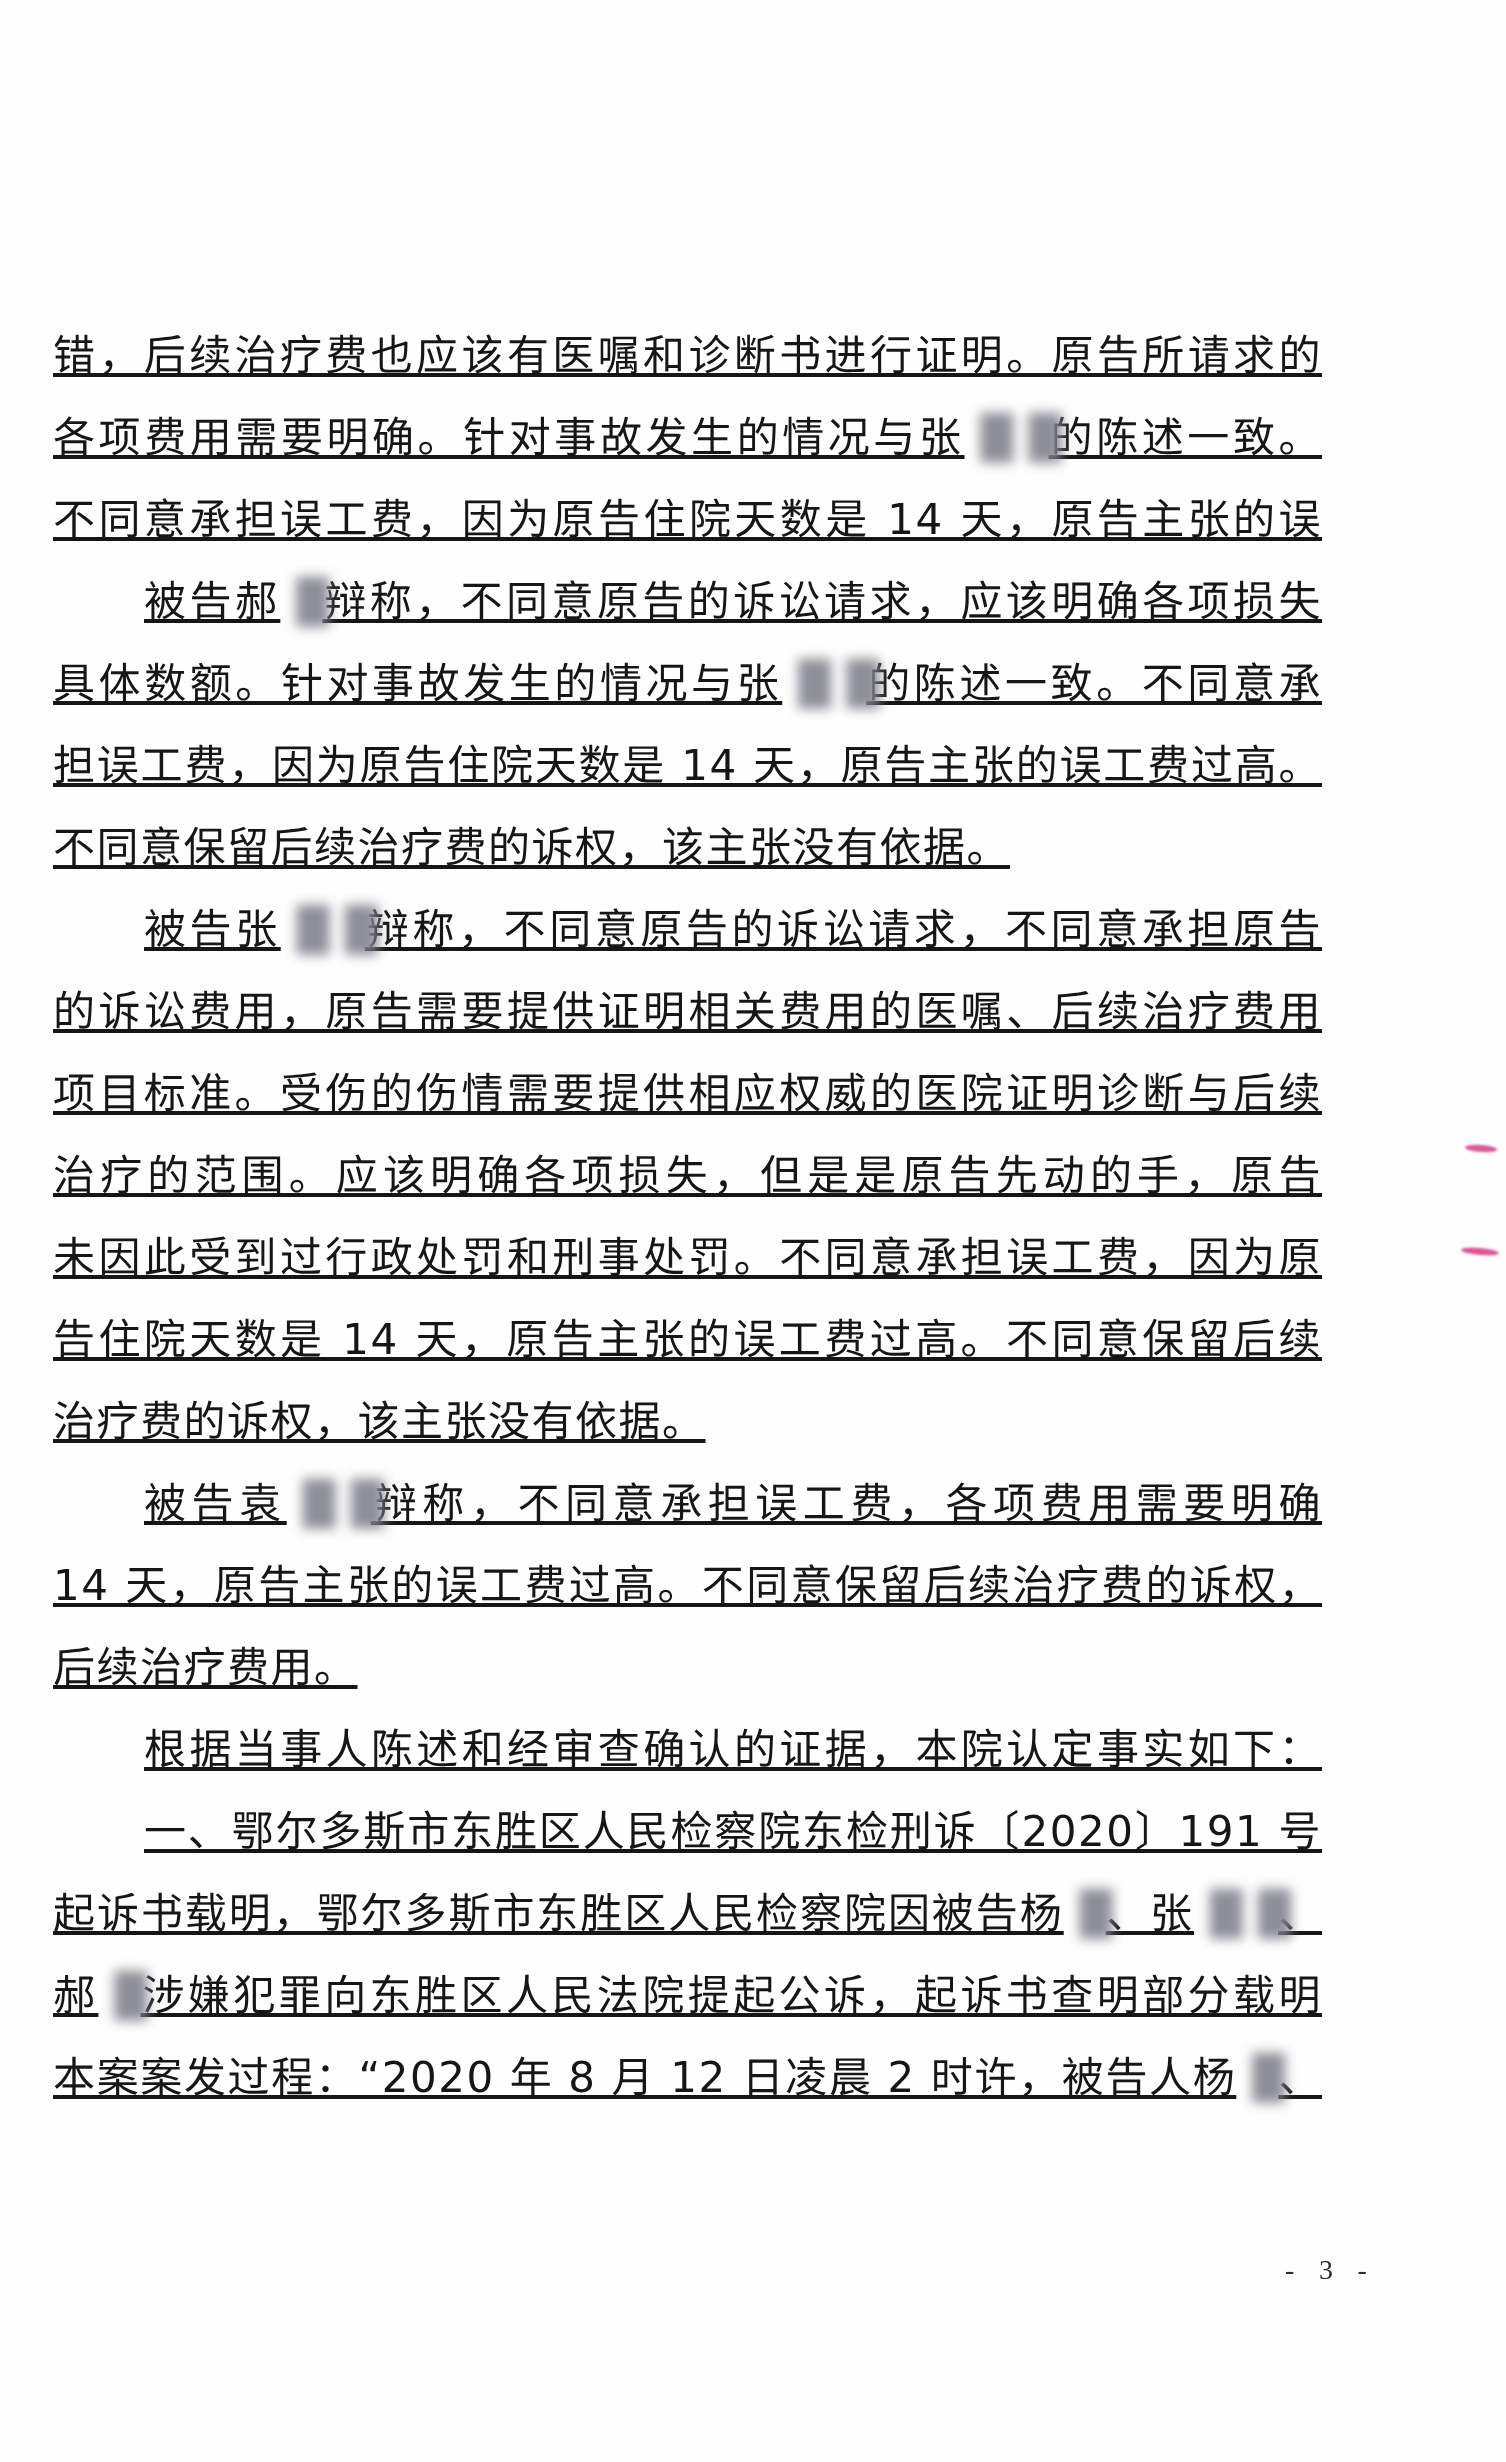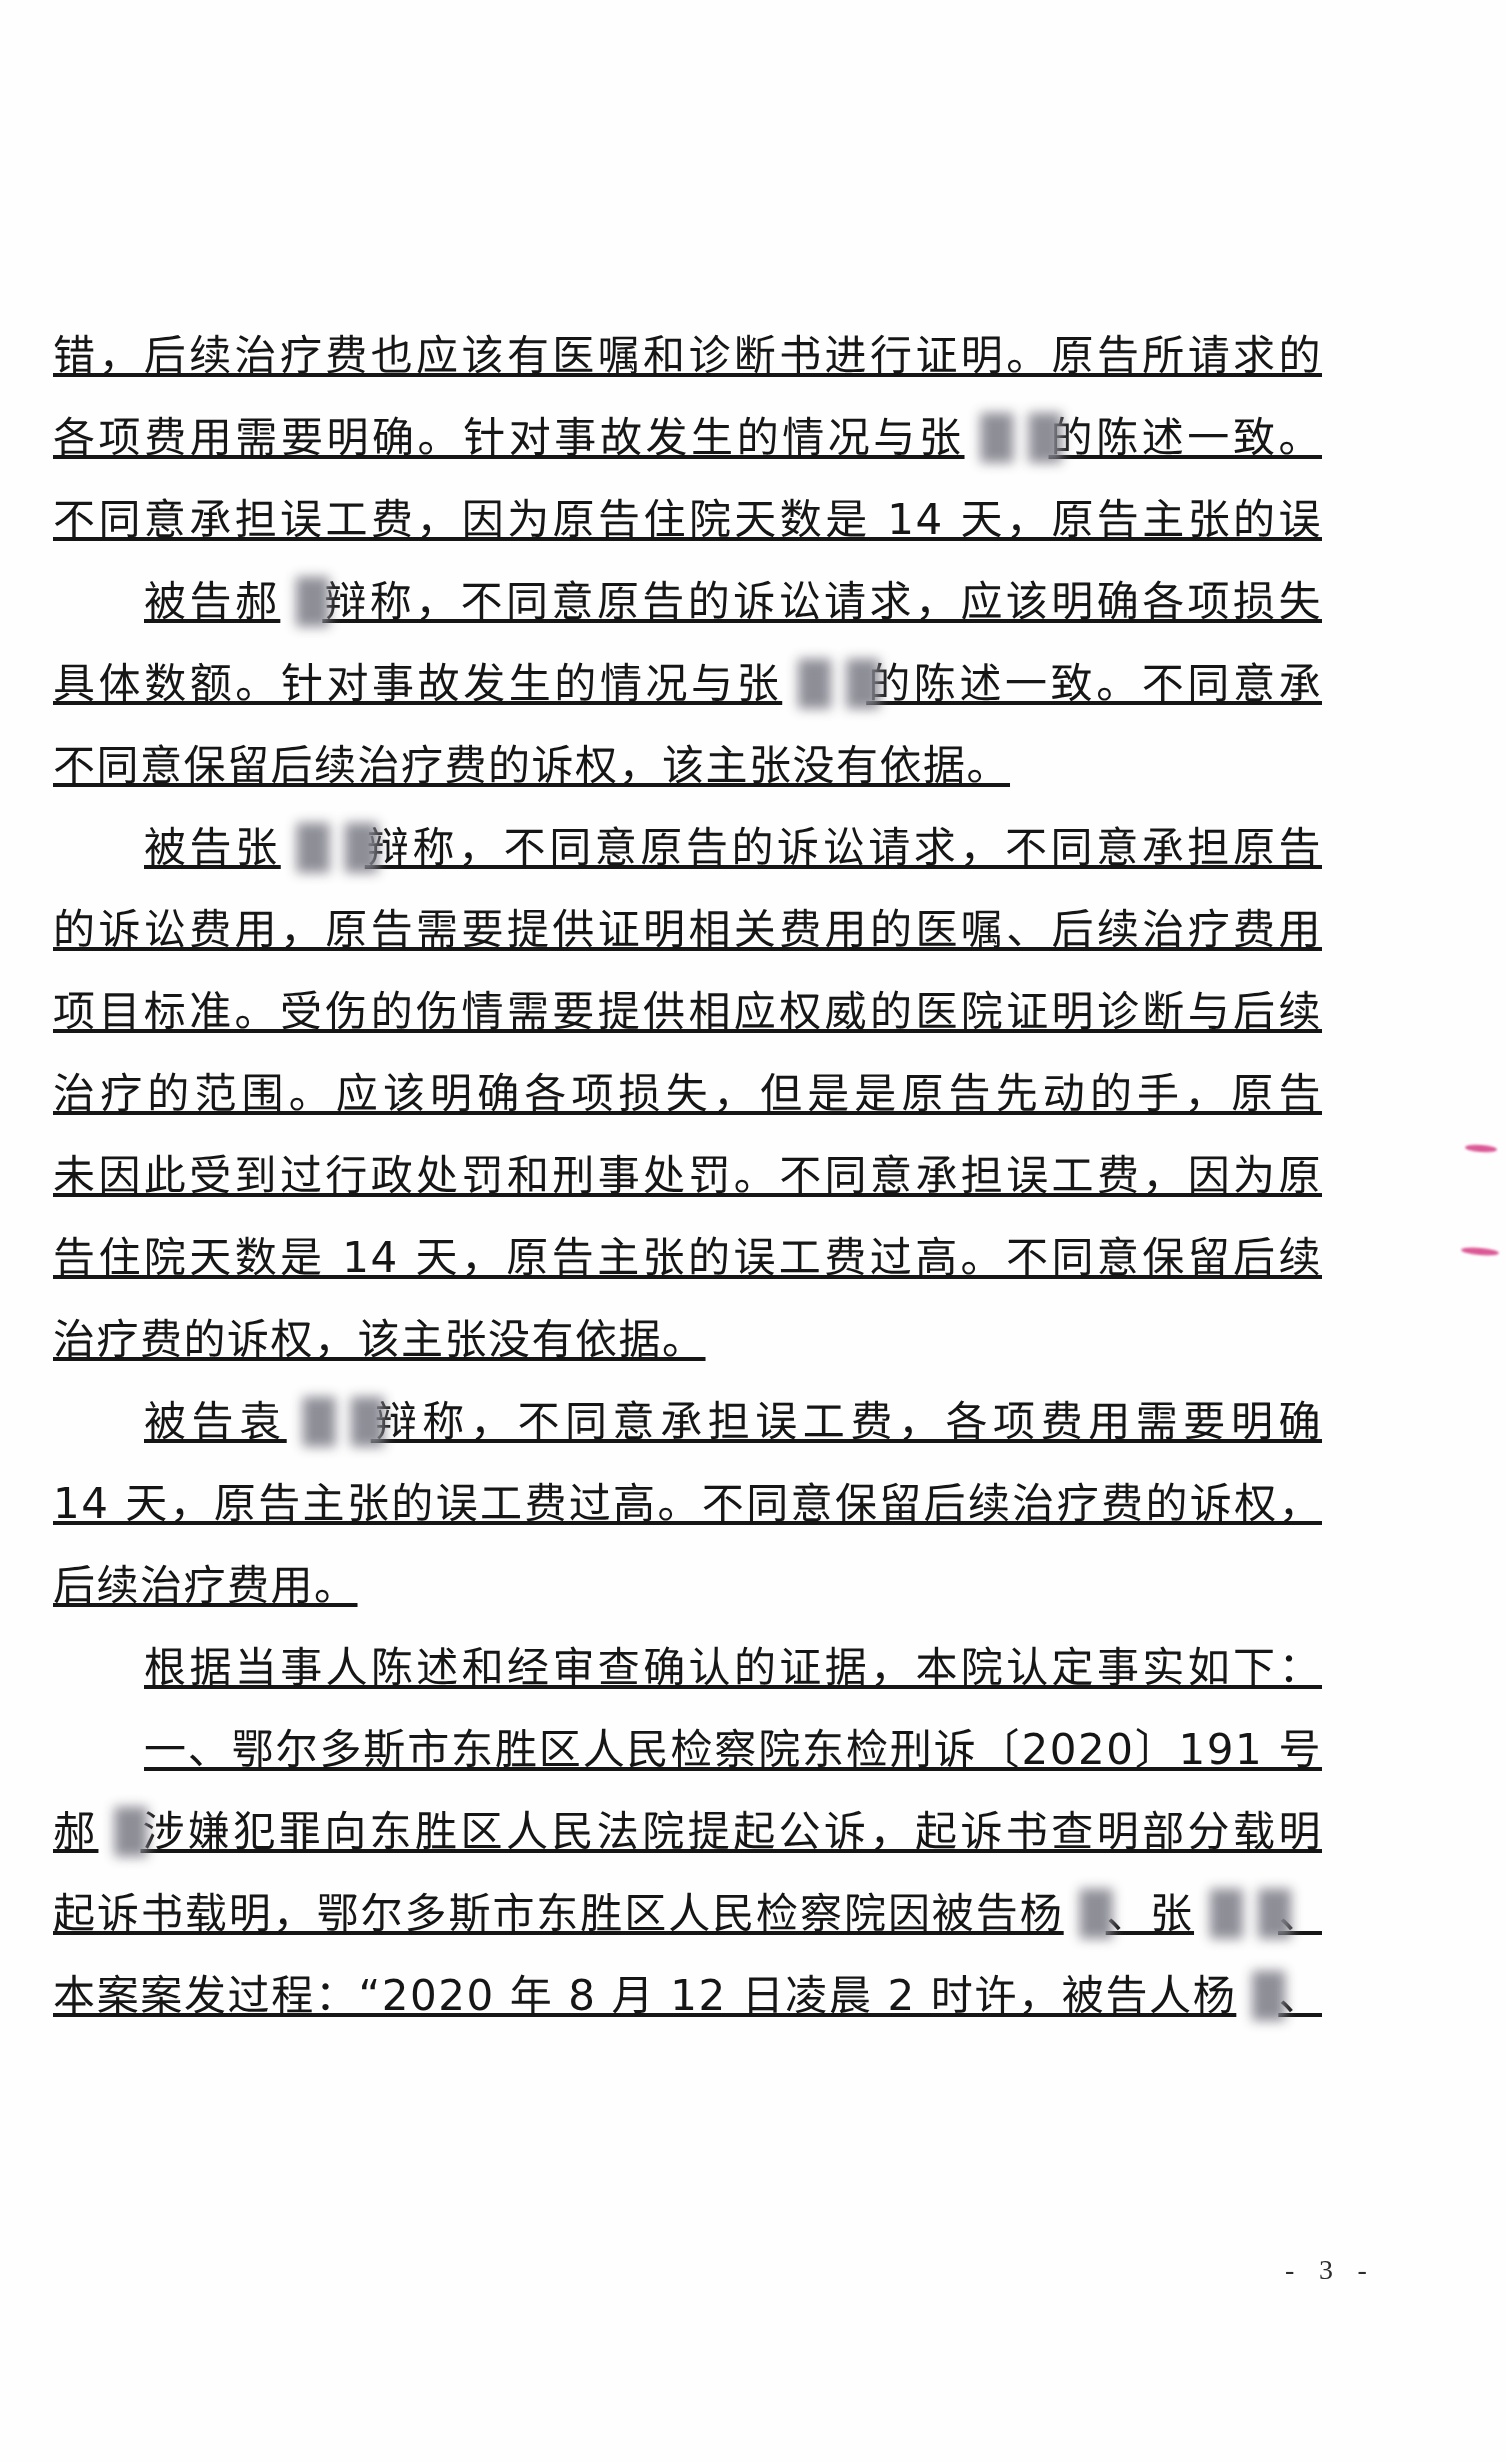--- a/index.html
+++ b/index.html
@@ -79,20 +79,23 @@
       </div>
     </div>
 
     <div>
       <div class="line full indent">
         <span>被告郝</span><span class="redact w1">█</span><span>辩称，不同意原告的诉讼请求，应该明确各项损失</span>
       </div>
       <div class="line full">
         <span>具体数额。针对事故发生的情况与张</span><span class="redact w2">██</span><span>的陈述一致。不同意承</span>
       </div>
+      <div class="line full">
+        <span>担误工费，因为原告住院天数是 14 天，原告主张的误工费过高。</span>
+      </div>
       <div class="line last">
         <span>不同意保留后续治疗费的诉权，该主张没有依据。</span>
       </div>
     </div>
 
     <div>
       <div class="line full indent">
         <span>被告张</span><span class="redact w2">██</span><span>辩称，不同意原告的诉讼请求，不同意承担原告</span>
       </div>
       <div class="line full">
@@ -131,24 +134,24 @@
       <div class="line full indent">
         <span>根据当事人陈述和经审查确认的证据，本院认定事实如下：</span>
       </div>
     </div>
 
     <div>
       <div class="line full indent">
         <span>一、鄂尔多斯市东胜区人民检察院东检刑诉〔2020〕191 号</span>
       </div>
       <div class="line full">
-        <span>郝</span><span class="redact w1">█</span><span>涉嫌犯罪向东胜区人民法院提起公诉，起诉书查明部分载明</span>
+        <span>起诉书载明，鄂尔多斯市东胜区人民检察院因被告杨</span><span class="redact w1">█</span><span>、张</span><span class="redact w2">██</span><span>、</span>
       </div>
       <div class="line full">
-        <span>起诉书载明，鄂尔多斯市东胜区人民检察院因被告杨</span><span class="redact w1">█</span><span>、张</span><span class="redact w2">██</span><span>、</span>
+        <span>郝</span><span class="redact w1">█</span><span>涉嫌犯罪向东胜区人民法院提起公诉，起诉书查明部分载明</span>
       </div>
       <div class="line full">
         <span>本案案发过程：“2020 年 8 月 12 日凌晨 2 时许，被告人杨</span><span class="redact w1">█</span><span>、</span>
       </div>
     </div>
 
   </div>
 
   <div class="seal-mark" style="left:1465px; top:1145px; width:32px; height:7.4px; transform:rotate(4deg);"></div>
   <div class="seal-mark" style="left:1461px; top:1248px; width:38px; height:7.4px; transform:rotate(5deg);"></div>

